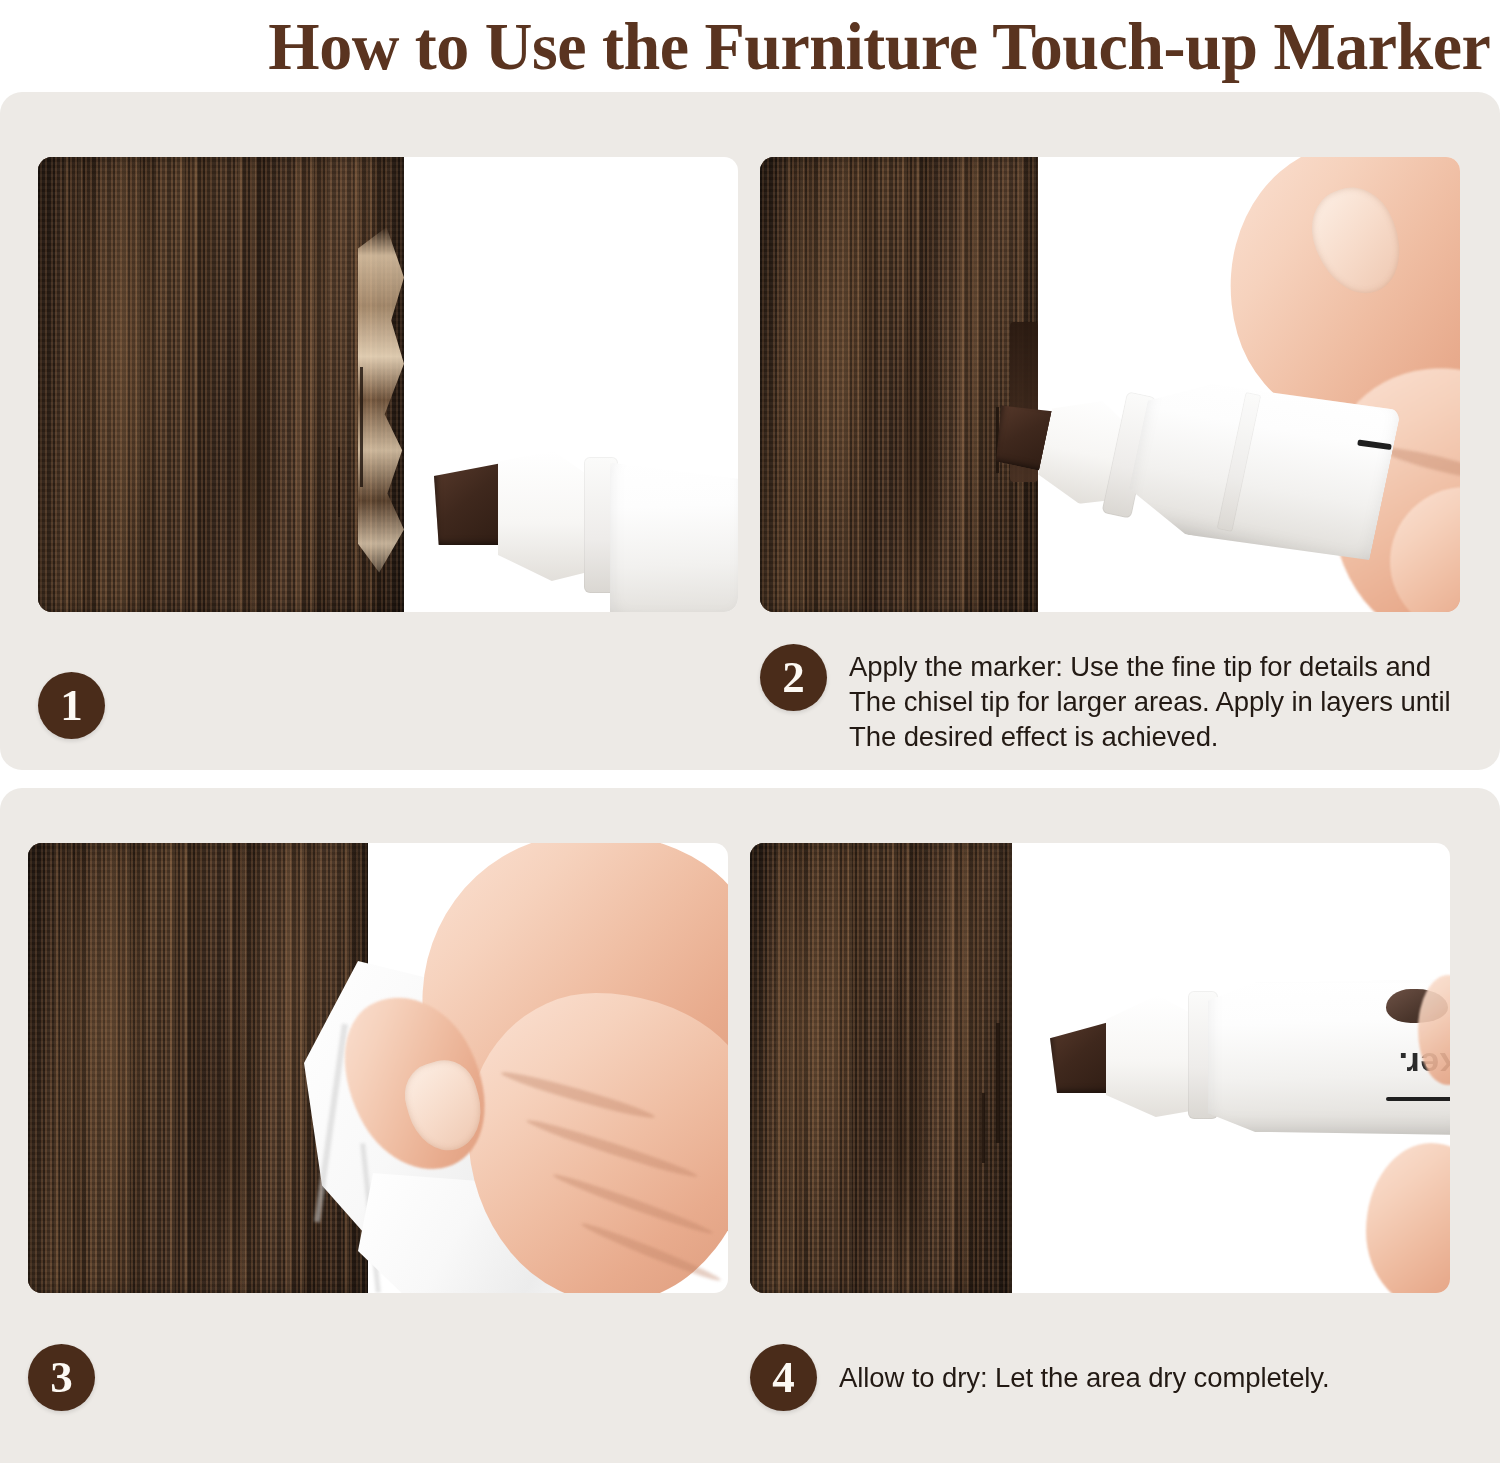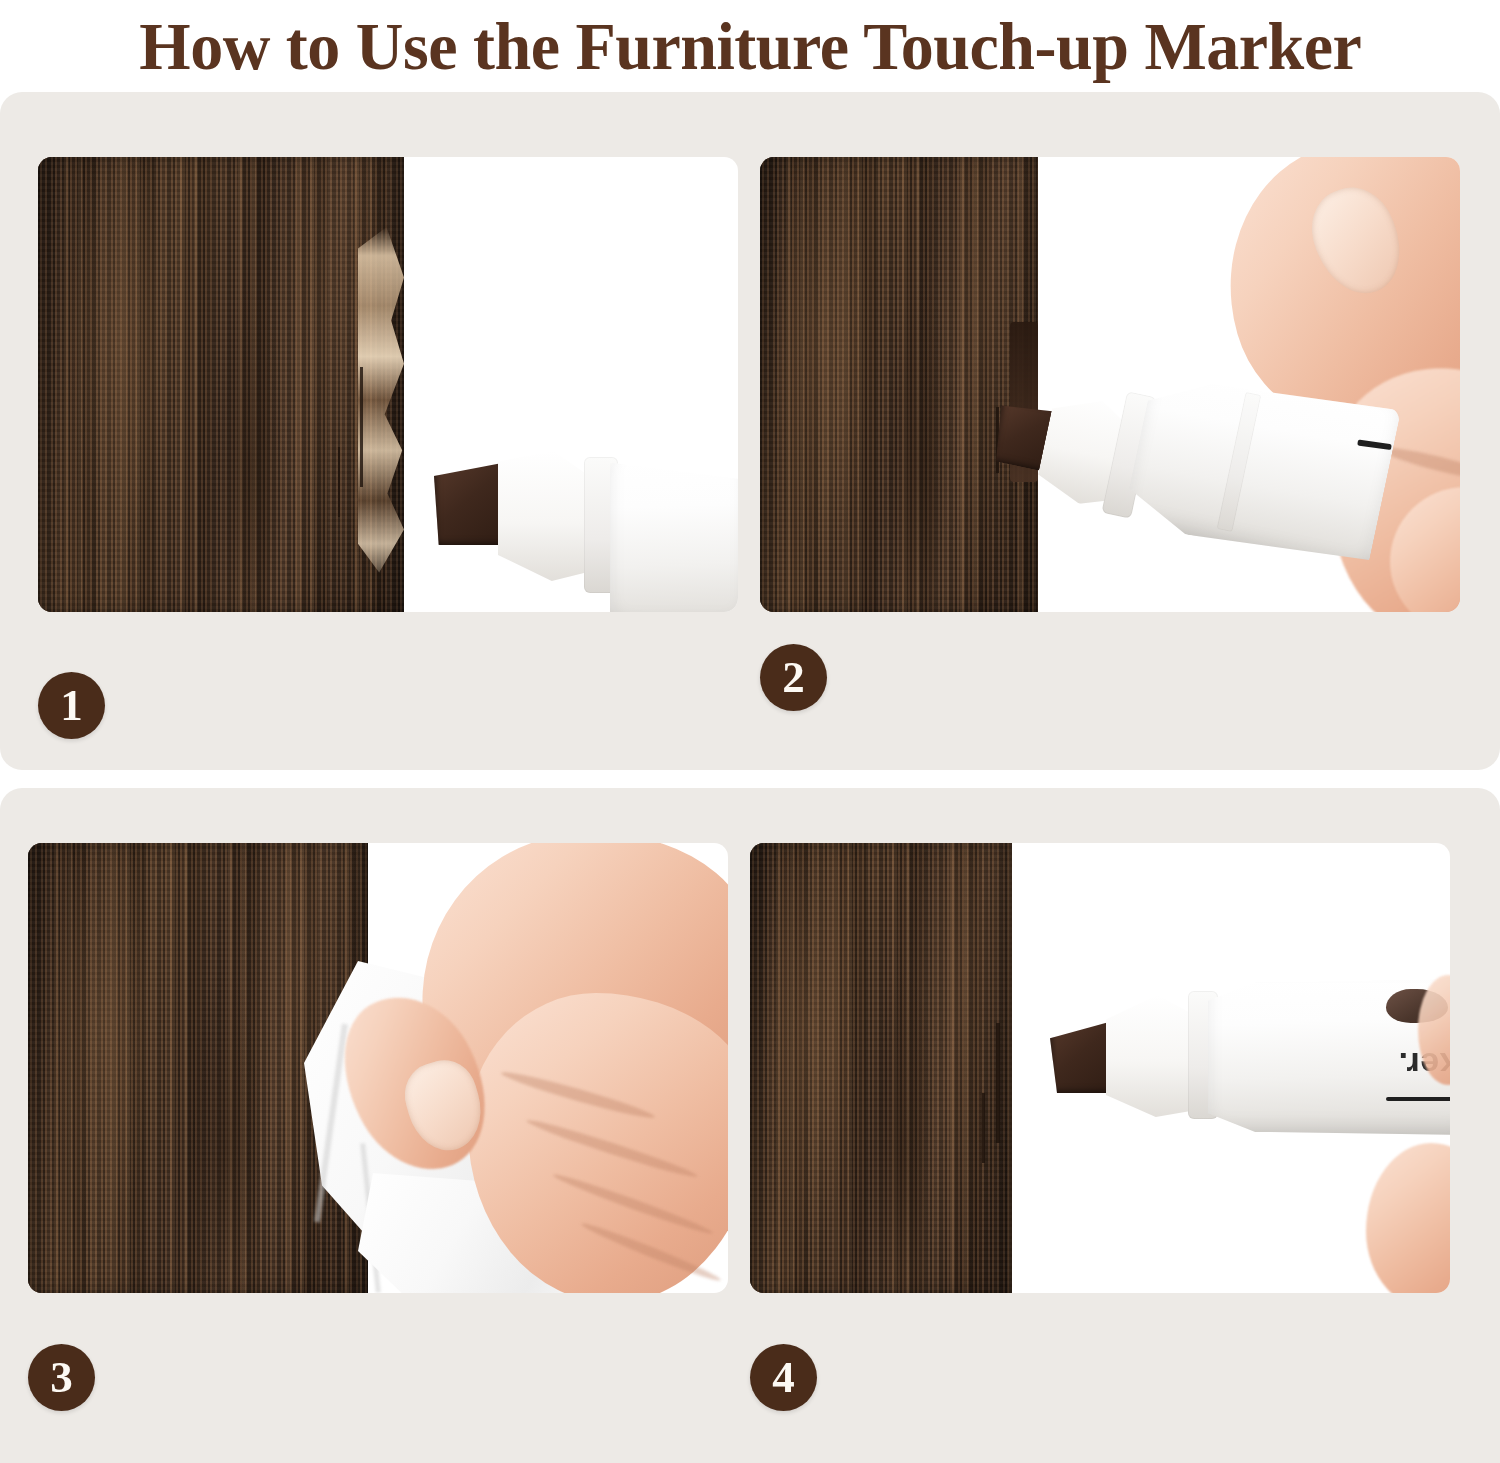--- a/index.html
+++ b/index.html
@@ -12,21 +12,21 @@
     overflow: hidden;
     position: relative;
   }
 
   
   .title-bar {
     width: 1500px;
     height: 92px;
     display: flex;
     align-items: center;
-    justify-content: center;
+    justify-content: flex-end;
     background: #ffffff;
     border-radius: 18px;
   }
   .title-text {
     font-family: "Liberation Serif", serif;
     font-weight: bold;
     font-size: 67px;
     line-height: 70px;
     color: #5a3420;
     letter-spacing: -0.5px;
@@ -323,20 +323,23 @@
   </div>
 
   <div class="caption-row">
 
     <div class="caption offset-top">
       <div class="badge">1</div>
     </div>
 
     <div class="caption">
       <div class="badge">2</div>
+      <p class="caption-text">Apply the marker: Use the fine tip for details and
+The chisel tip for larger areas. Apply in layers until
+The desired effect is achieved.</p>
     </div>
 
   </div>
 </section>
 
 <section class="panel" id="panel-bottom">
 
   <div class="photo-row">
 
     <figure class="photo">
@@ -397,16 +400,17 @@
   </div>
 
   <div class="caption-row">
 
     <div class="caption offset-top">
       <div class="badge">3</div>
     </div>
 
     <div class="caption v-center" style="padding-top:28px;">
       <div class="badge">4</div>
+      <p class="caption-text">Allow to dry: Let the area dry completely.</p>
     </div>
 
   </div>
 </section>
 
 </body></html>

